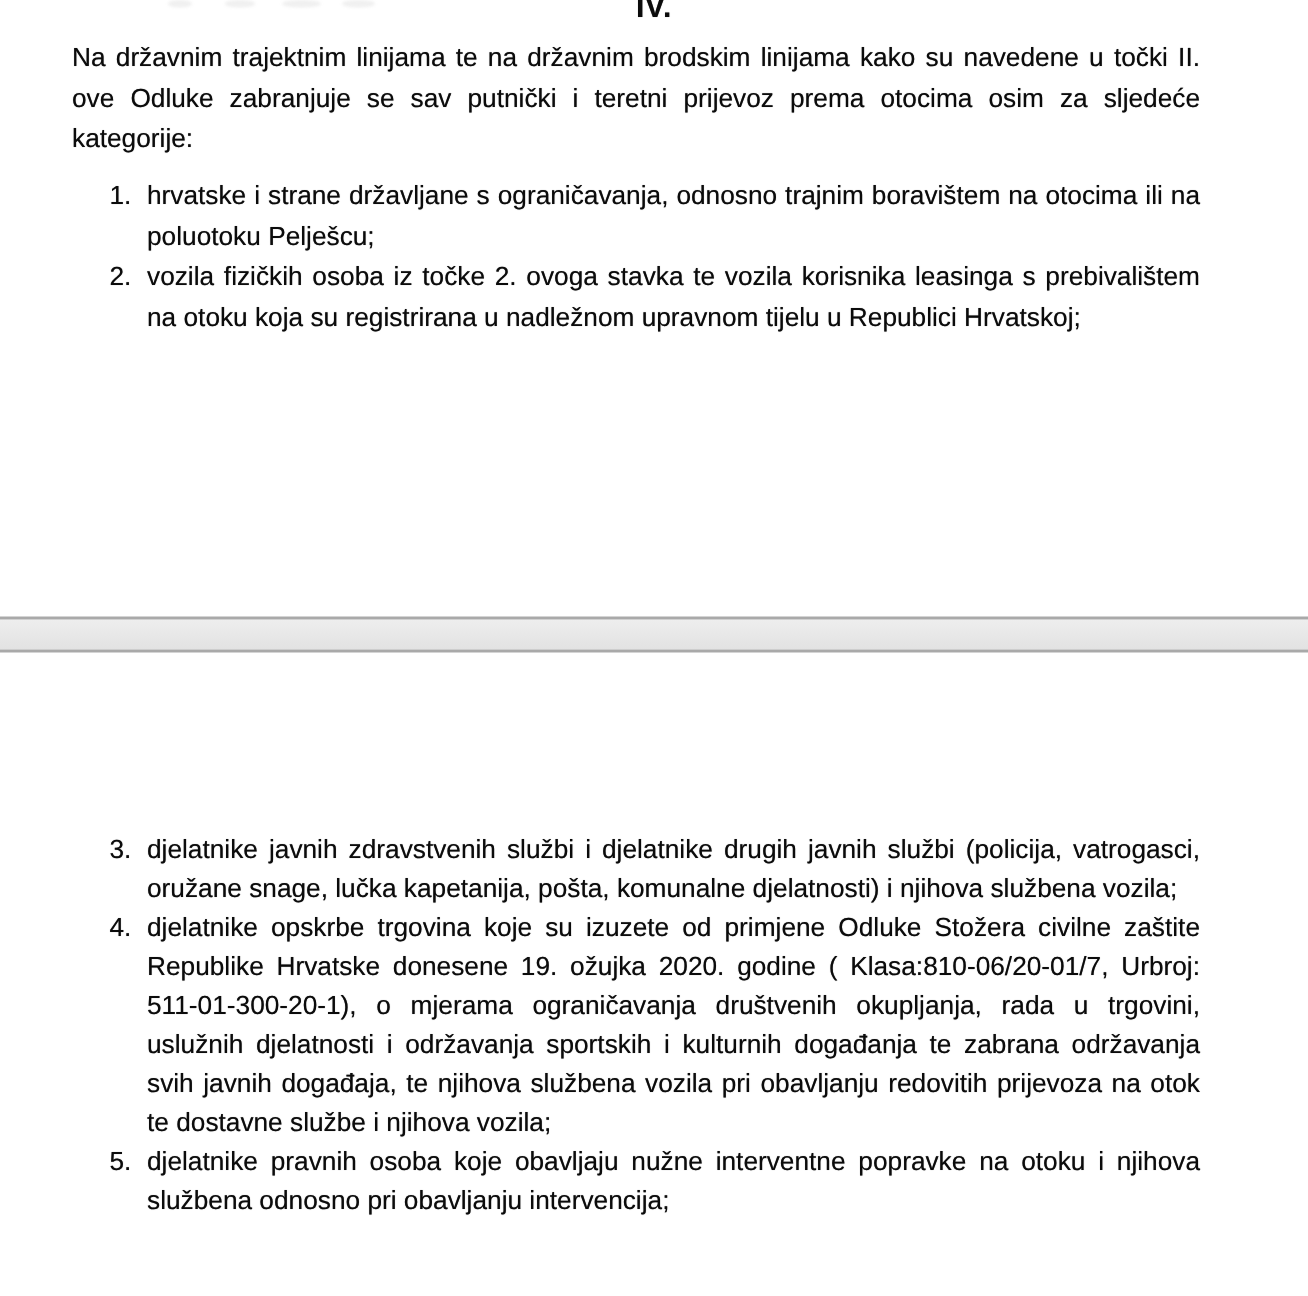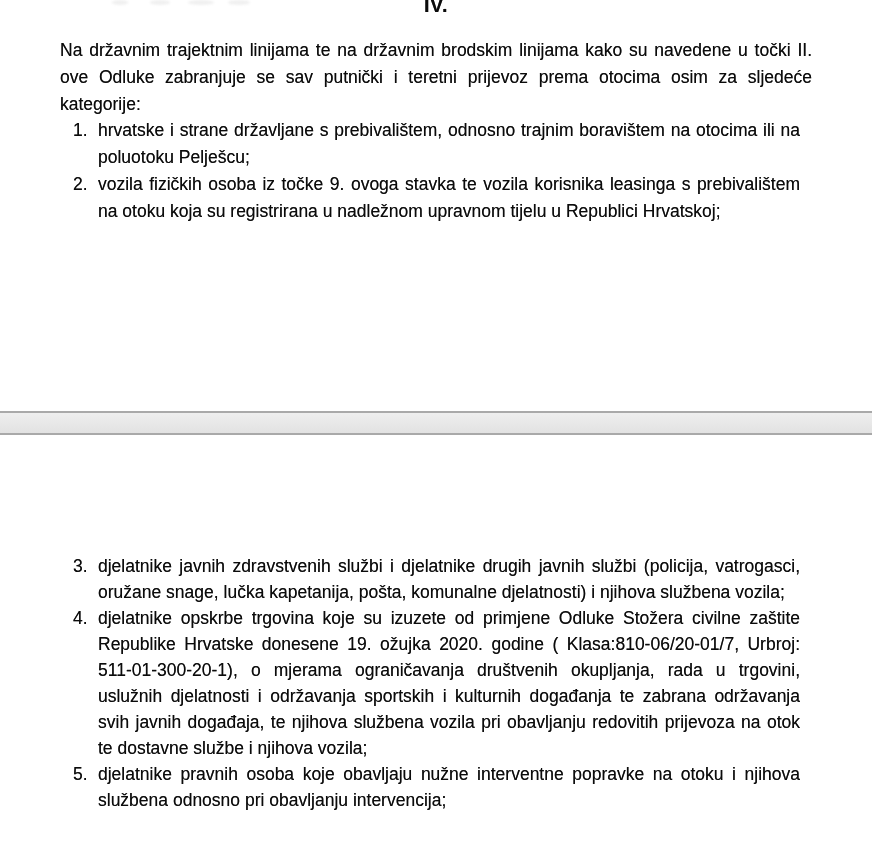--- a/index.html
+++ b/index.html
@@ -6,21 +6,21 @@
   .screen{
     position:relative;width:872px;height:864px;overflow:hidden;background:#ffffff;
     font-family:"Liberation Sans","DejaVu Sans",sans-serif;color:#0b0b0b;
   }
   .inkfx{text-shadow:0 0 0.5px rgba(0,0,0,.6);}
   .heading{
     position:absolute;top:-5px;left:0;right:0;margin:0;
     text-align:center;font-size:20px;font-weight:700;line-height:20px;letter-spacing:.5px;
   }
   .intro{
-    position:absolute;left:48px;top:25px;width:752px;margin:12px;
+    position:absolute;left:48px;top:25px;width:752px;margin:0;
     font-size:17.5px;line-height:27px;text-align:justify;
   }
   .list{position:absolute;left:73px;width:727px;}
   #list1{top:117px;font-size:17.5px;line-height:27px;}
   #list2{top:553px;font-size:17.5px;line-height:26px;}
   .li{display:flex;}
   .num{flex:0 0 25px;width:25px;}
   .txt{flex:1;text-align:justify;}
   .it{}
   .divider{
@@ -43,25 +43,25 @@
   <span class="artifact" style="left:188px;width:26px;"></span>
   <span class="artifact" style="left:228px;width:22px;"></span>
 
   <h1 class="heading inkfx">IV.</h1>
 
   <p class="intro inkfx">Na državnim trajektnim linijama te na državnim brodskim linijama kako su navedene u točki II. ove Odluke zabranjuje se sav putnički i teretni prijevoz prema otocima osim za sljedeće kategorije:</p>
 
   <div class="list inkfx" id="list1">
       <div class="li">
         <div class="num">1.</div>
-        <div class="txt"><span>hrvatske i strane državljane s prebivalištem, odnosno trajnim boravištem na otocima ili na poluotoku Pelješcu;</span></div>
+        <div class="txt"><span>hrvatske i strane državljane s ograničavanja, odnosno trajnim boravištem na otocima ili na poluotoku Pelješcu;</span></div>
       </div>
       <div class="li">
         <div class="num">2.</div>
-        <div class="txt"><span>vozila fizičkih osoba iz točke 9. ovoga stavka te vozila korisnika leasinga s prebivalištem na otoku koja su registrirana u nadležnom upravnom tijelu u Republici Hrvatskoj;</span></div>
+        <div class="txt"><span>vozila fizičkih osoba iz točke 2. ovoga stavka te vozila korisnika leasinga s prebivalištem na otoku koja su registrirana u nadležnom upravnom tijelu u Republici Hrvatskoj;</span></div>
       </div>
     </div>
 
   <div class="divider" style="background: linear-gradient(rgb(238, 238, 238), rgb(226, 226, 226)); border-top-color: rgb(169, 169, 169); border-bottom-color: rgb(169, 169, 169);"></div>
 
   <div class="list inkfx" id="list2">
       <div class="li">
         <div class="num">3.</div>
         <div class="txt"><span>djelatnike javnih zdravstvenih službi i djelatnike drugih javnih službi (policija, vatrogasci, oružane snage, lučka kapetanija, pošta, komunalne djelatnosti) i njihova službena vozila;</span></div>
       </div>

